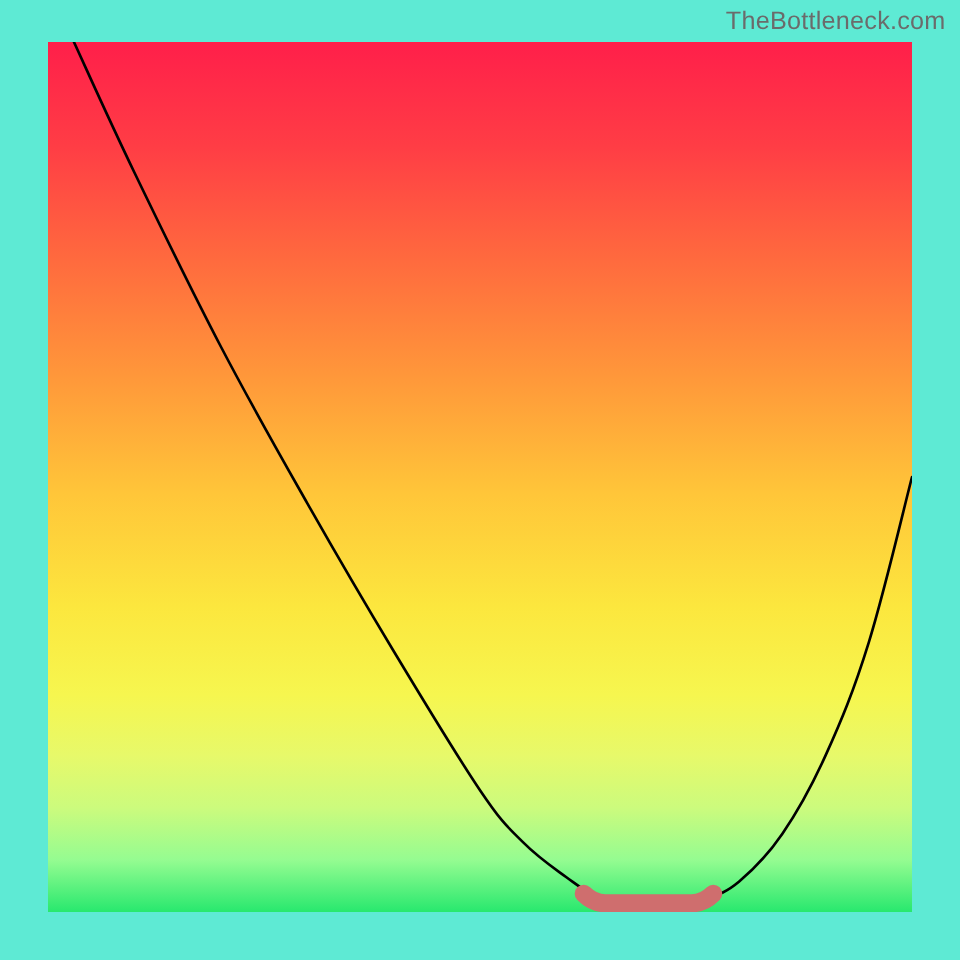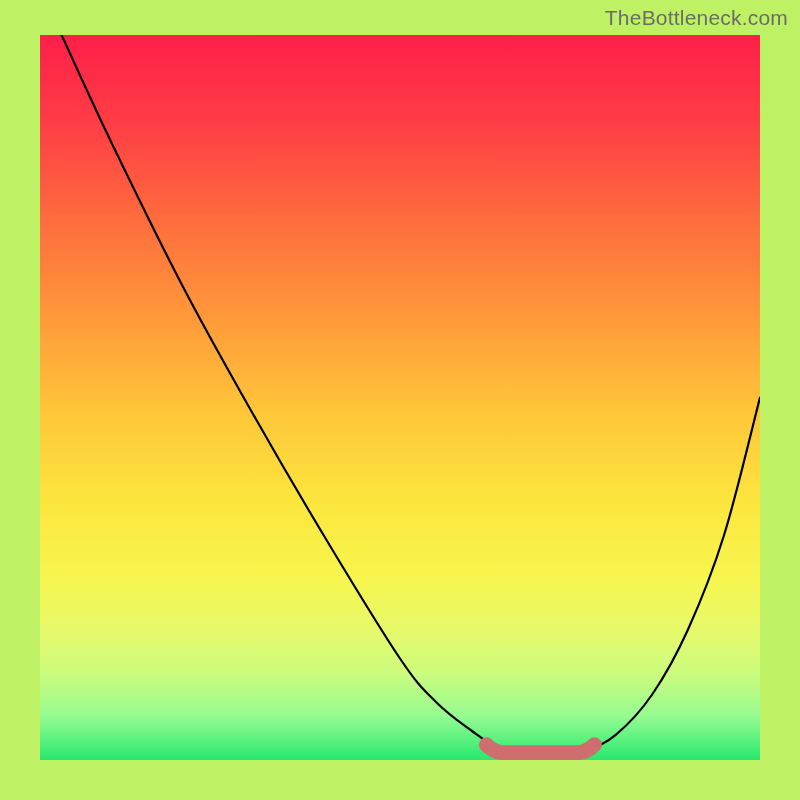--- a/index.html
+++ b/index.html
@@ -8,21 +8,21 @@
     width: 800px;
     height: 800px;
     background: #000;
     overflow: hidden;
     font-family: Arial, Helvetica, sans-serif;
   }
   .frame {
     position: relative;
     width: 800px;
     height: 800px;
-    background: #bef264;
+    background: #5eead4;
   }
   .watermark {
     position: absolute;
     top: 6px;
     right: 12px;
     color: #6b6b6b;
     font-size: 21px;
     font-weight: 500;
     letter-spacing: 0.2px;
     z-index: 5;

